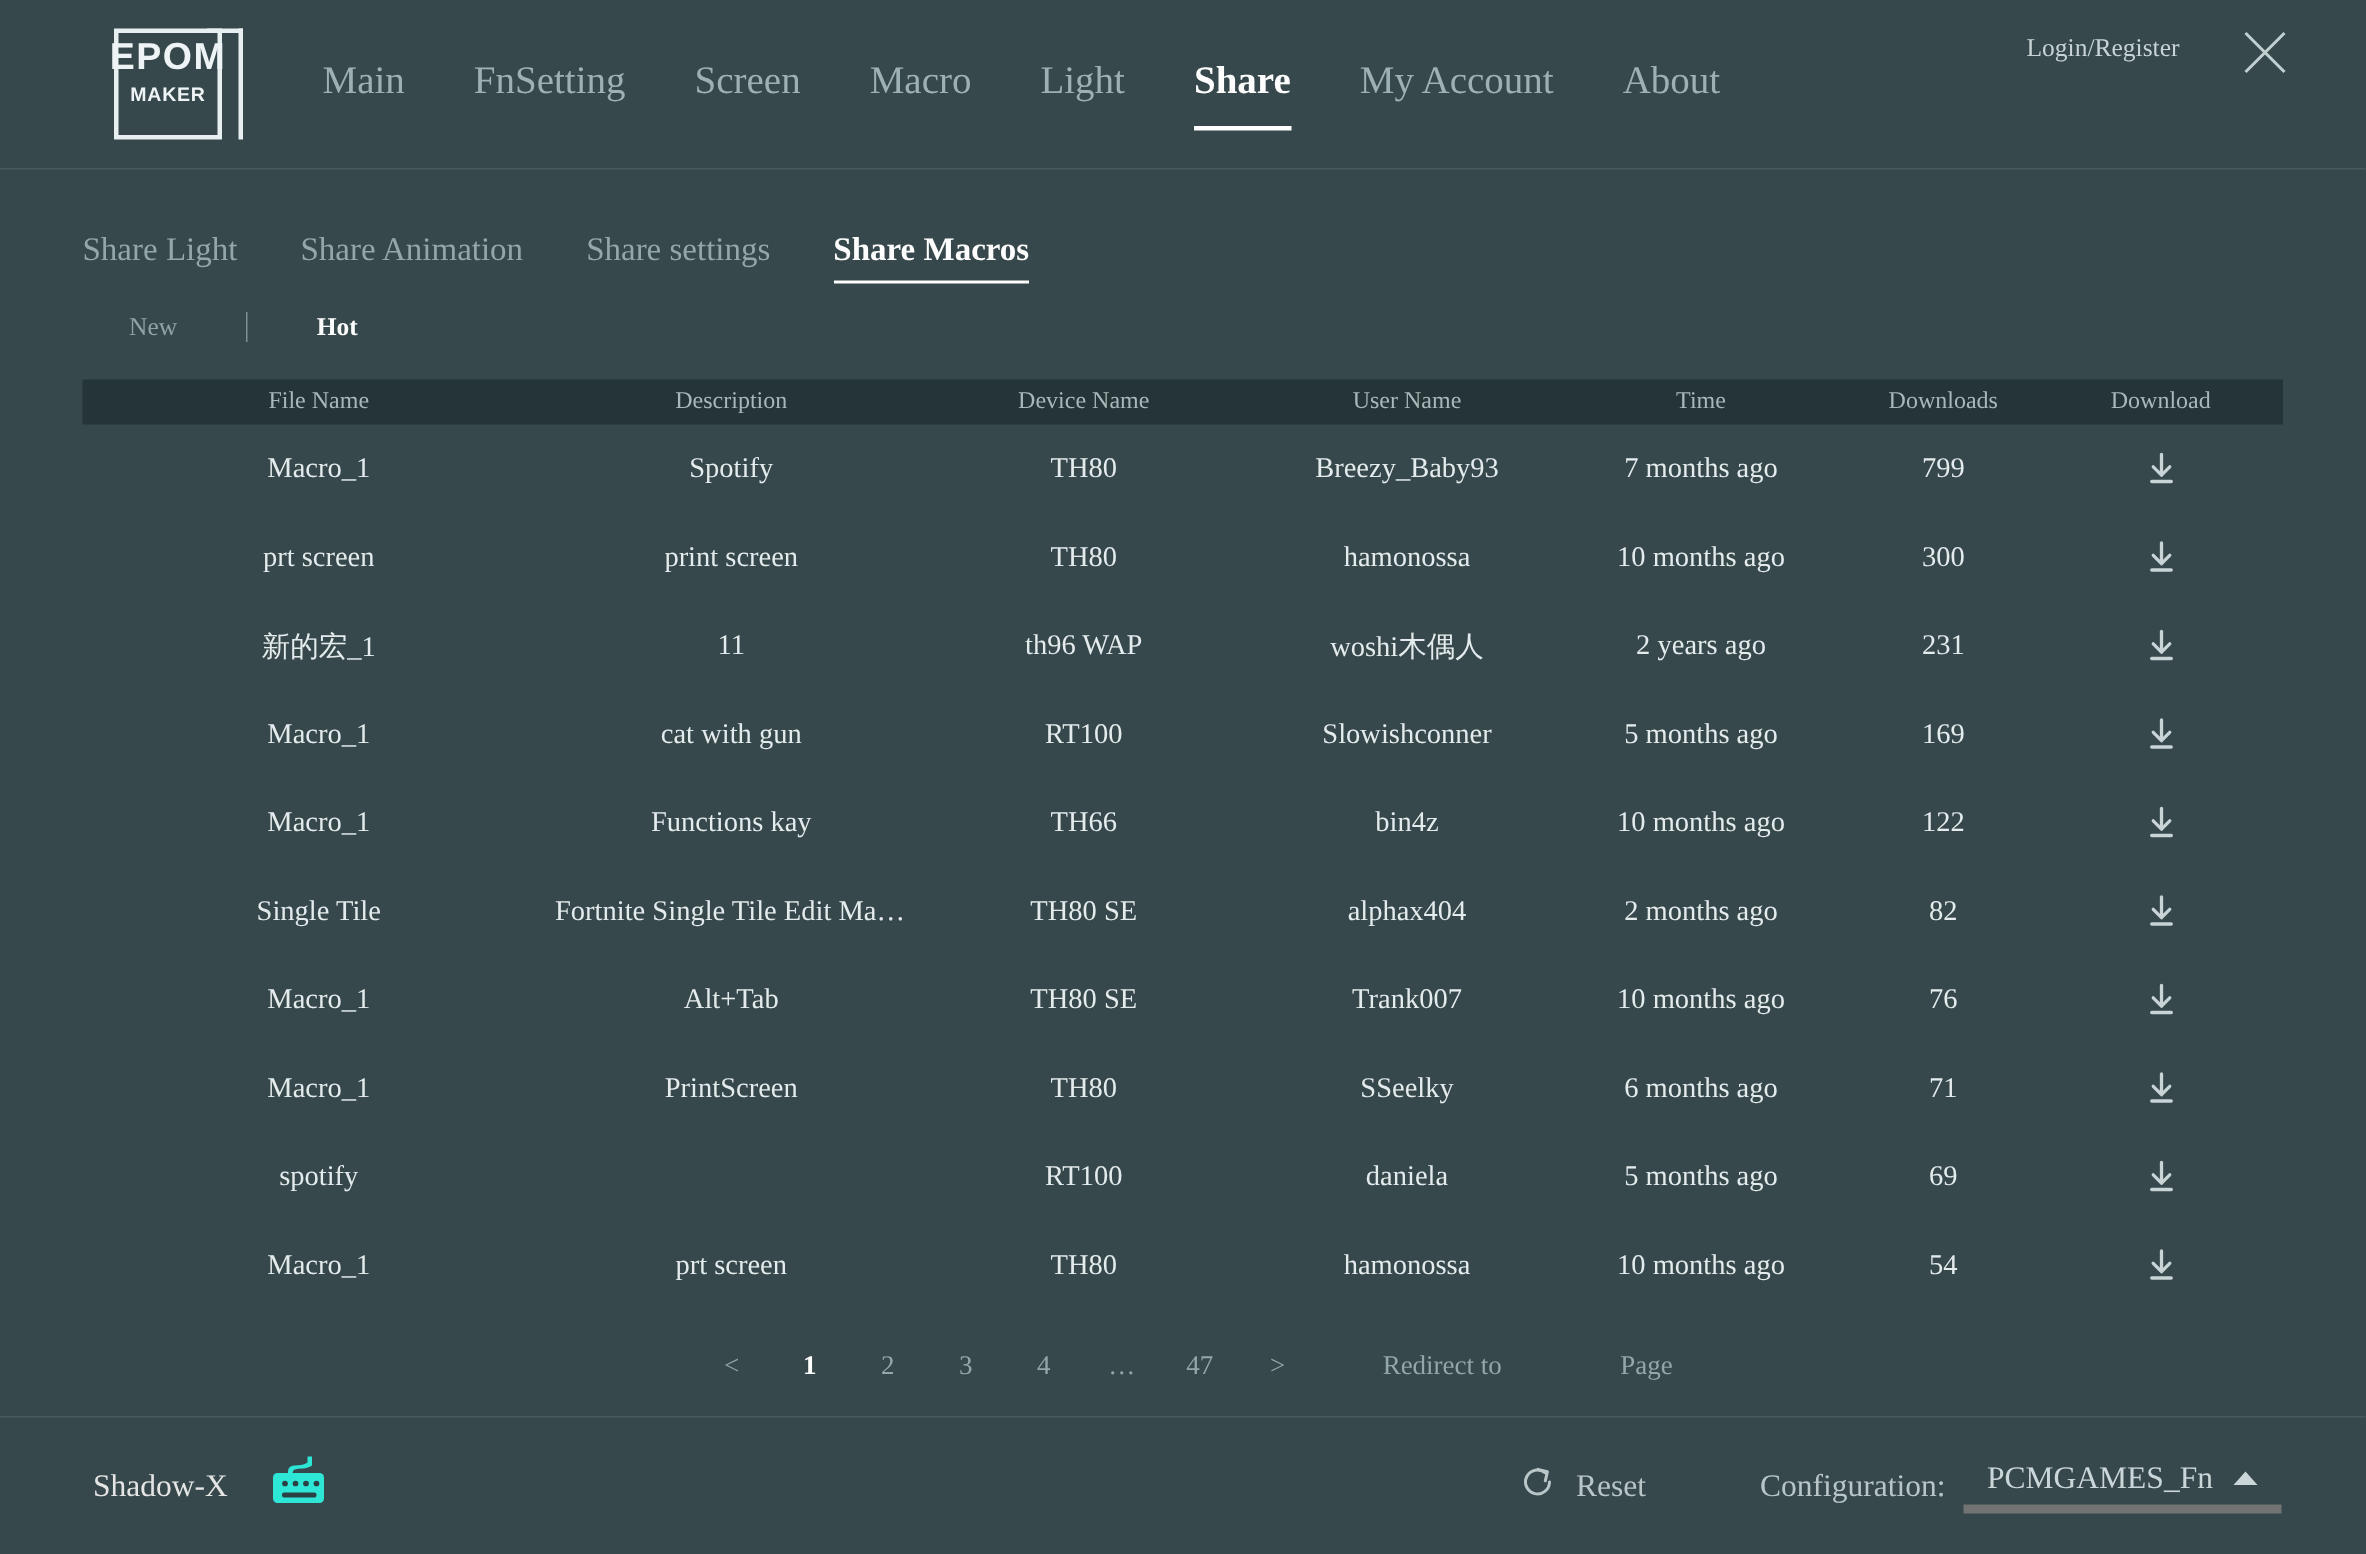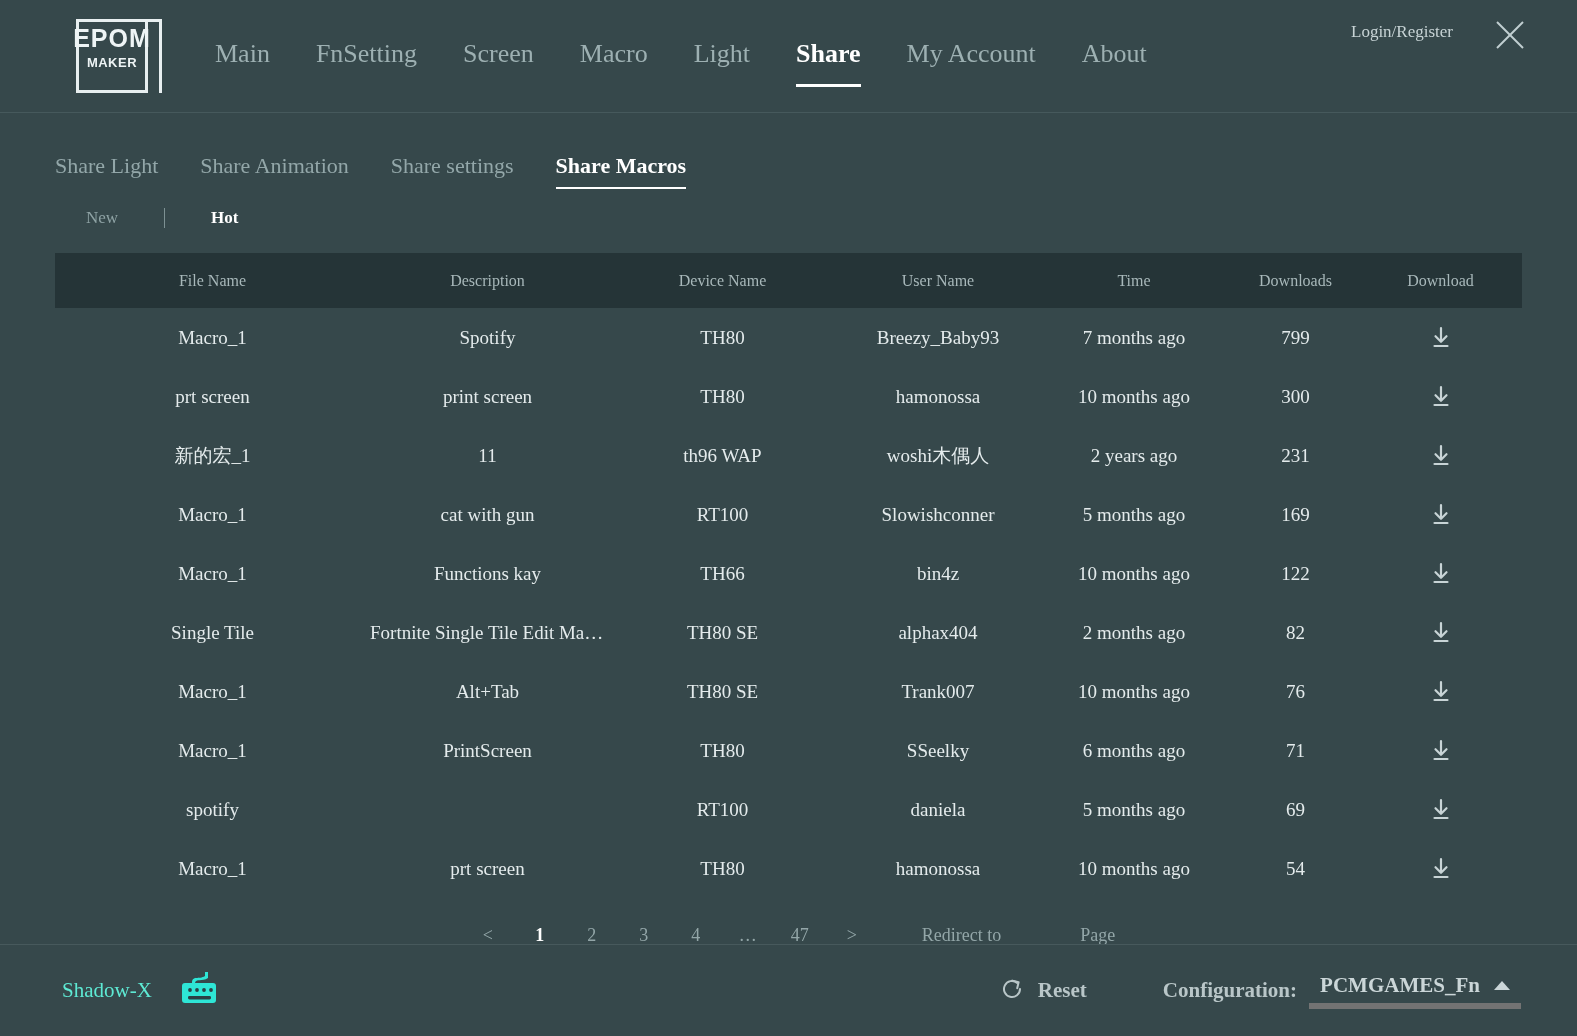--- a/index.html
+++ b/index.html
@@ -160,21 +160,21 @@
     margin: 0 46px;
   }
 
   
   .table-wrap {
     margin: 22px 0 0 55px;
     width: 1467px;
   }
   .thead {
     background: #253437;
-    height: 55px;
+    height: 30px;
     display: flex;
     align-items: center;
   }
   .thead .cell {
     font-size: 16px;
     color: #a8b8ba;
     text-align: center;
   }
   .trow {
     height: 59px;
@@ -239,32 +239,31 @@
     left: 0; right: 0;
     bottom: 0;
     height: 92px;
     border-top: 1px solid #47595c;
     display: flex;
     align-items: center;
   }
   .device-name {
     margin-left: 62px;
     font-size: 21px;
-    color: #5eead4;
+    color: #e5e5e5;
   }
   .kb-icon {
     margin-left: 26px;
     display: block;
   }
   .status-right {
     margin-left: auto;
     display: flex;
     align-items: center;
     margin-right: 56px;
-    font-weight: bold;
   }
   .reset-grp {
     display: flex;
     align-items: center;
     cursor: pointer;
     margin-right: 76px;
   }
   .reset-label {
     font-size: 21px;
     color: #b9c6c8;

